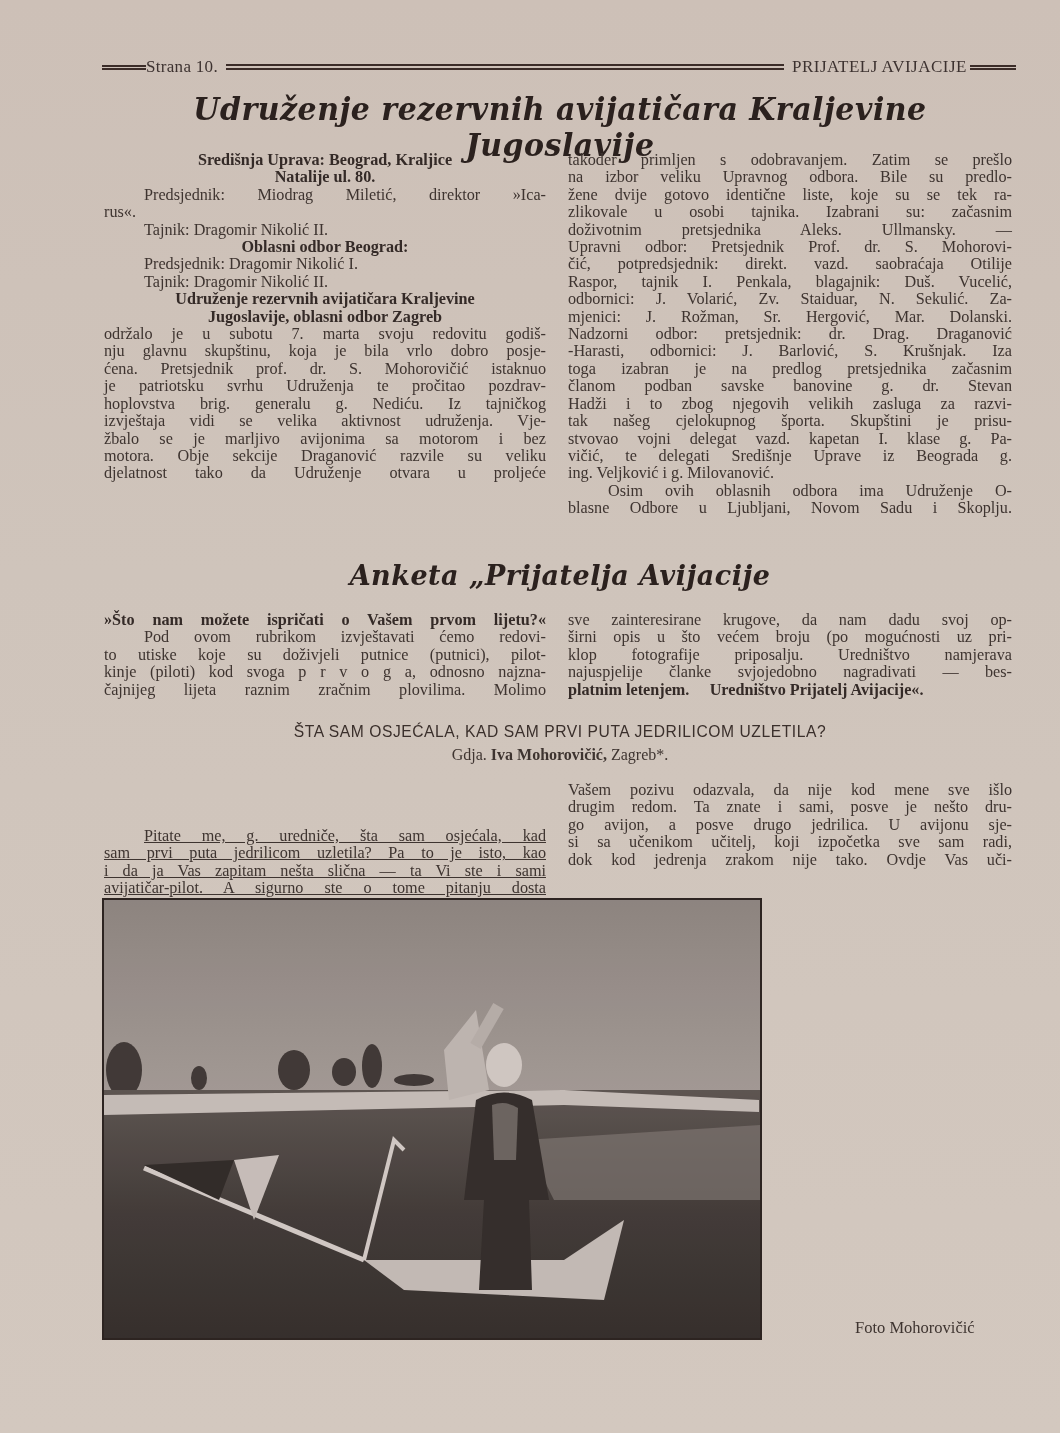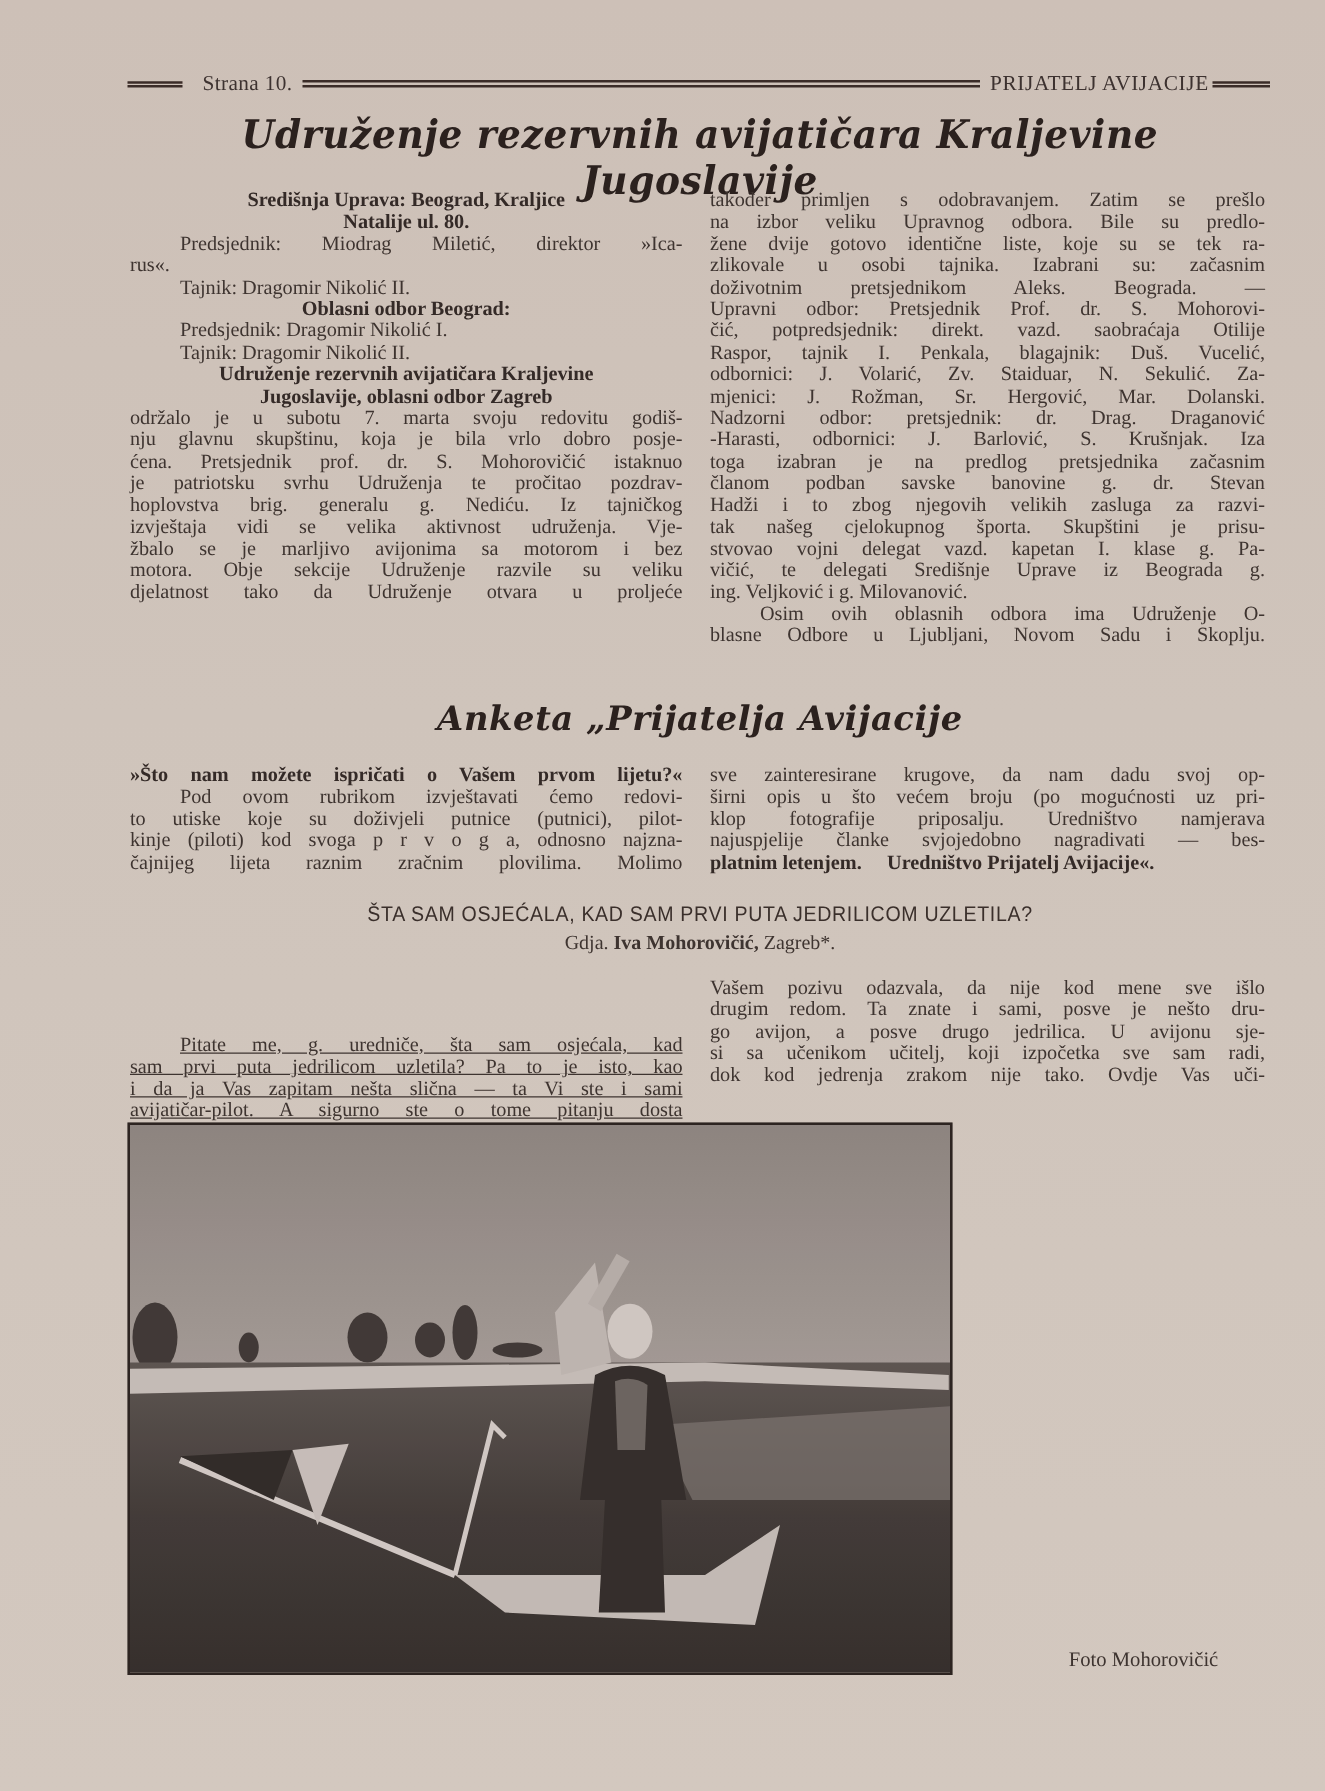--- a/index.html
+++ b/index.html
@@ -44,21 +44,21 @@
   .photo svg{display:block;}
   .caption{position:absolute;left:855px;top:1318px;font-size:16.5px;color:#3e3430;}
 </style>
 </head>
 <body>
 
 <div class="page">
 
   <div class="running-header">
     <div class="rule-short"></div>
-    <span class="rh-text" style="margin-left:16px">Strana 10.</span>
+    <span class="rh-text" style="margin-left:0">Strana 10.</span>
     <div class="rule-long"></div>
     <span class="rh-text rh-right">PRIJATELJ AVIJACIJE</span>
     <div class="rule-end"></div>
   </div>
 
   <div class="fancy-title title1">Udruženje rezervnih avijatičara Kraljevine Jugoslavije</div>
 
   <div class="col colA1" id="a1l">
       <span class="ln ctr b">Središnja Uprava: Beograd, Kraljice</span>
       <span class="ln ctr b">Natalije ul. 80.</span>
@@ -70,30 +70,30 @@
       <span class="ln i last">Tajnik: Dragomir Nikolić II.</span>
       <span class="ln ctr b">Udruženje rezervnih avijatičara Kraljevine</span>
       <span class="ln ctr b">Jugoslavije, oblasni odbor Zagreb</span>
       <span class="ln">održalo je u subotu 7. marta svoju redovitu godiš-</span>
       <span class="ln">nju glavnu skupštinu, koja je bila vrlo dobro posje-</span>
       <span class="ln">ćena. Pretsjednik prof. dr. S. Mohorovičić istaknuo</span>
       <span class="ln">je patriotsku svrhu Udruženja te pročitao pozdrav-</span>
       <span class="ln">hoplovstva brig. generalu g. Nediću. Iz tajničkog</span>
       <span class="ln">izvještaja vidi se velika aktivnost udruženja. Vje-</span>
       <span class="ln">žbalo se je marljivo avijonima sa motorom i bez</span>
-      <span class="ln">motora. Obje sekcije Udruženje razvile su veliku</span>
+      <span class="ln">motora. Obje sekcije Draganović razvile su veliku</span>
       <span class="ln">djelatnost tako da Udruženje otvara u proljeće</span>
     </div>
 
   <div class="col colB1" id="a1r">
       <span class="ln">također primljen s odobravanjem. Zatim se prešlo</span>
       <span class="ln">na izbor veliku Upravnog odbora. Bile su predlo-</span>
       <span class="ln">žene dvije gotovo identične liste, koje su se tek ra-</span>
       <span class="ln">zlikovale u osobi tajnika. Izabrani su: začasnim</span>
-      <span class="ln">doživotnim pretsjednikom Aleks. Beograda. —</span>
+      <span class="ln">doživotnim pretsjednika Aleks. Ullmansky. —</span>
       <span class="ln">Upravni odbor: Pretsjednik Prof. dr. S. Mohorovi-</span>
       <span class="ln">čić, potpredsjednik: direkt. vazd. saobraćaja Otilije</span>
       <span class="ln">Raspor, tajnik I. Penkala, blagajnik: Duš. Vucelić,</span>
       <span class="ln">odbornici: J. Volarić, Zv. Staiduar, N. Sekulić. Za-</span>
       <span class="ln">mjenici: J. Rožman, Sr. Hergović, Mar. Dolanski.</span>
       <span class="ln">Nadzorni odbor: pretsjednik: dr. Drag. Draganović</span>
       <span class="ln">-Harasti, odbornici: J. Barlović, S. Krušnjak. Iza</span>
       <span class="ln">toga izabran je na predlog pretsjednika začasnim</span>
       <span class="ln">članom podban savske banovine g. dr. Stevan</span>
       <span class="ln">Hadži i to zbog njegovih velikih zasluga za razvi-</span>

